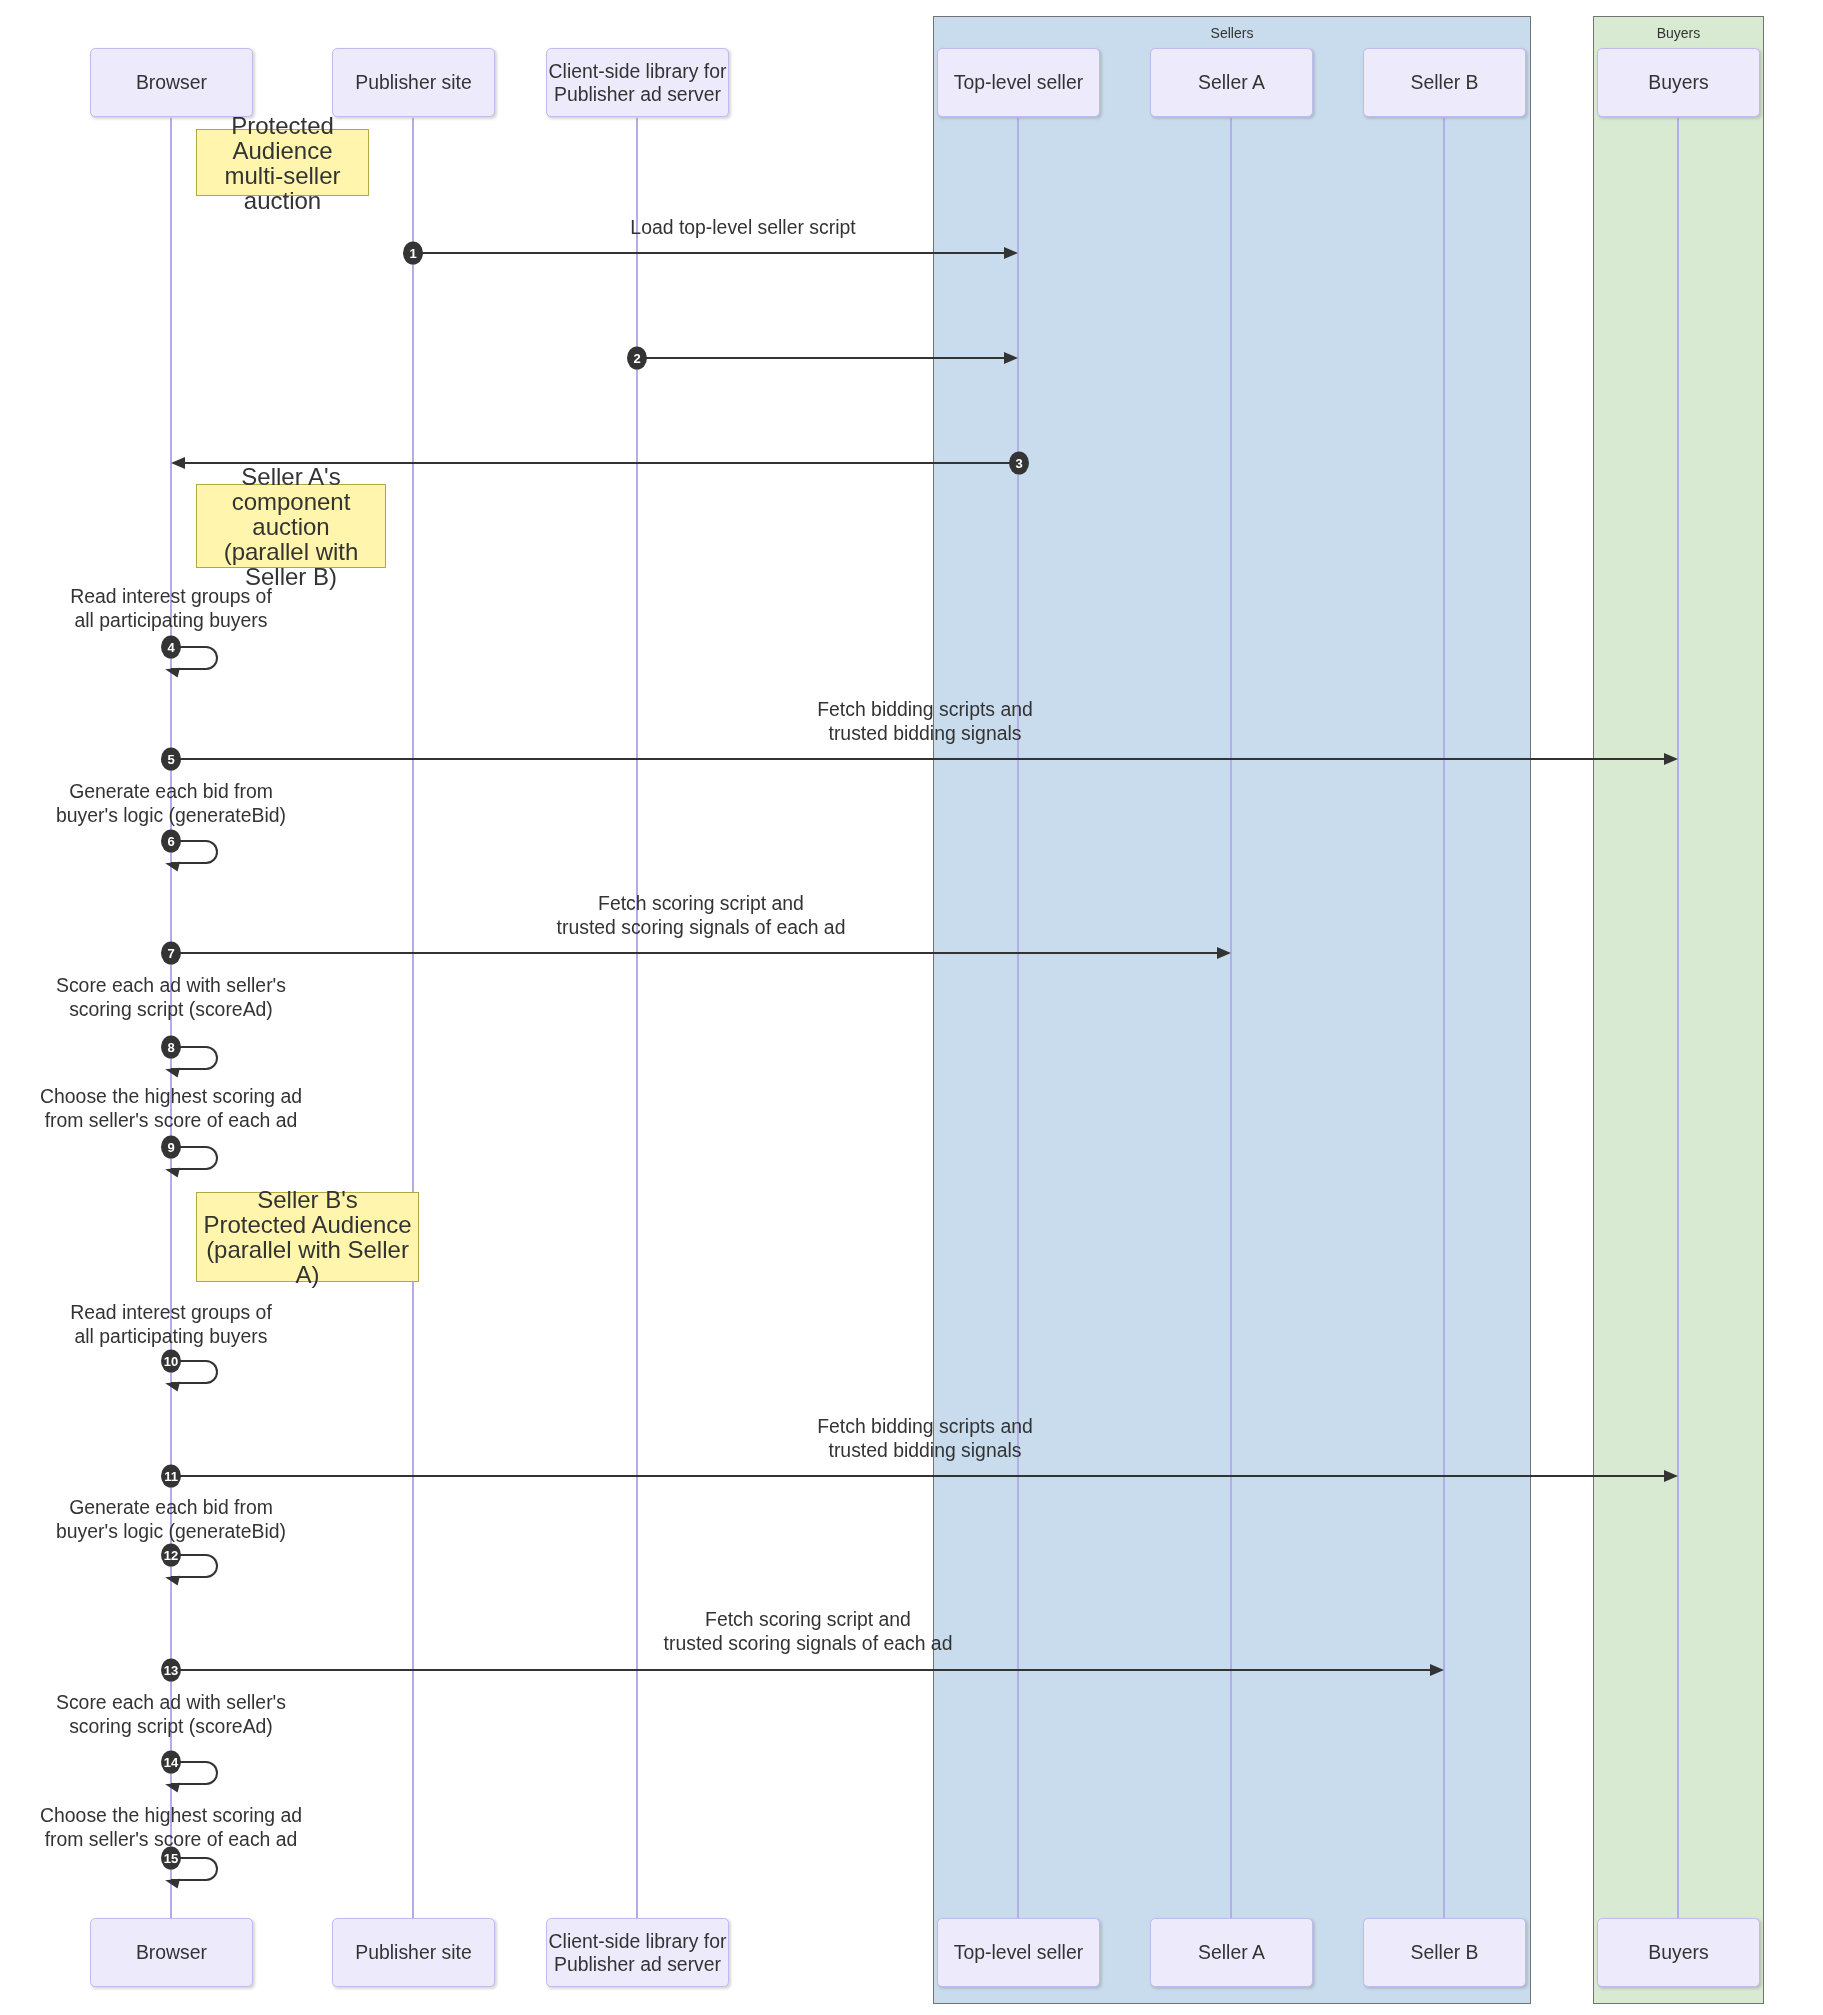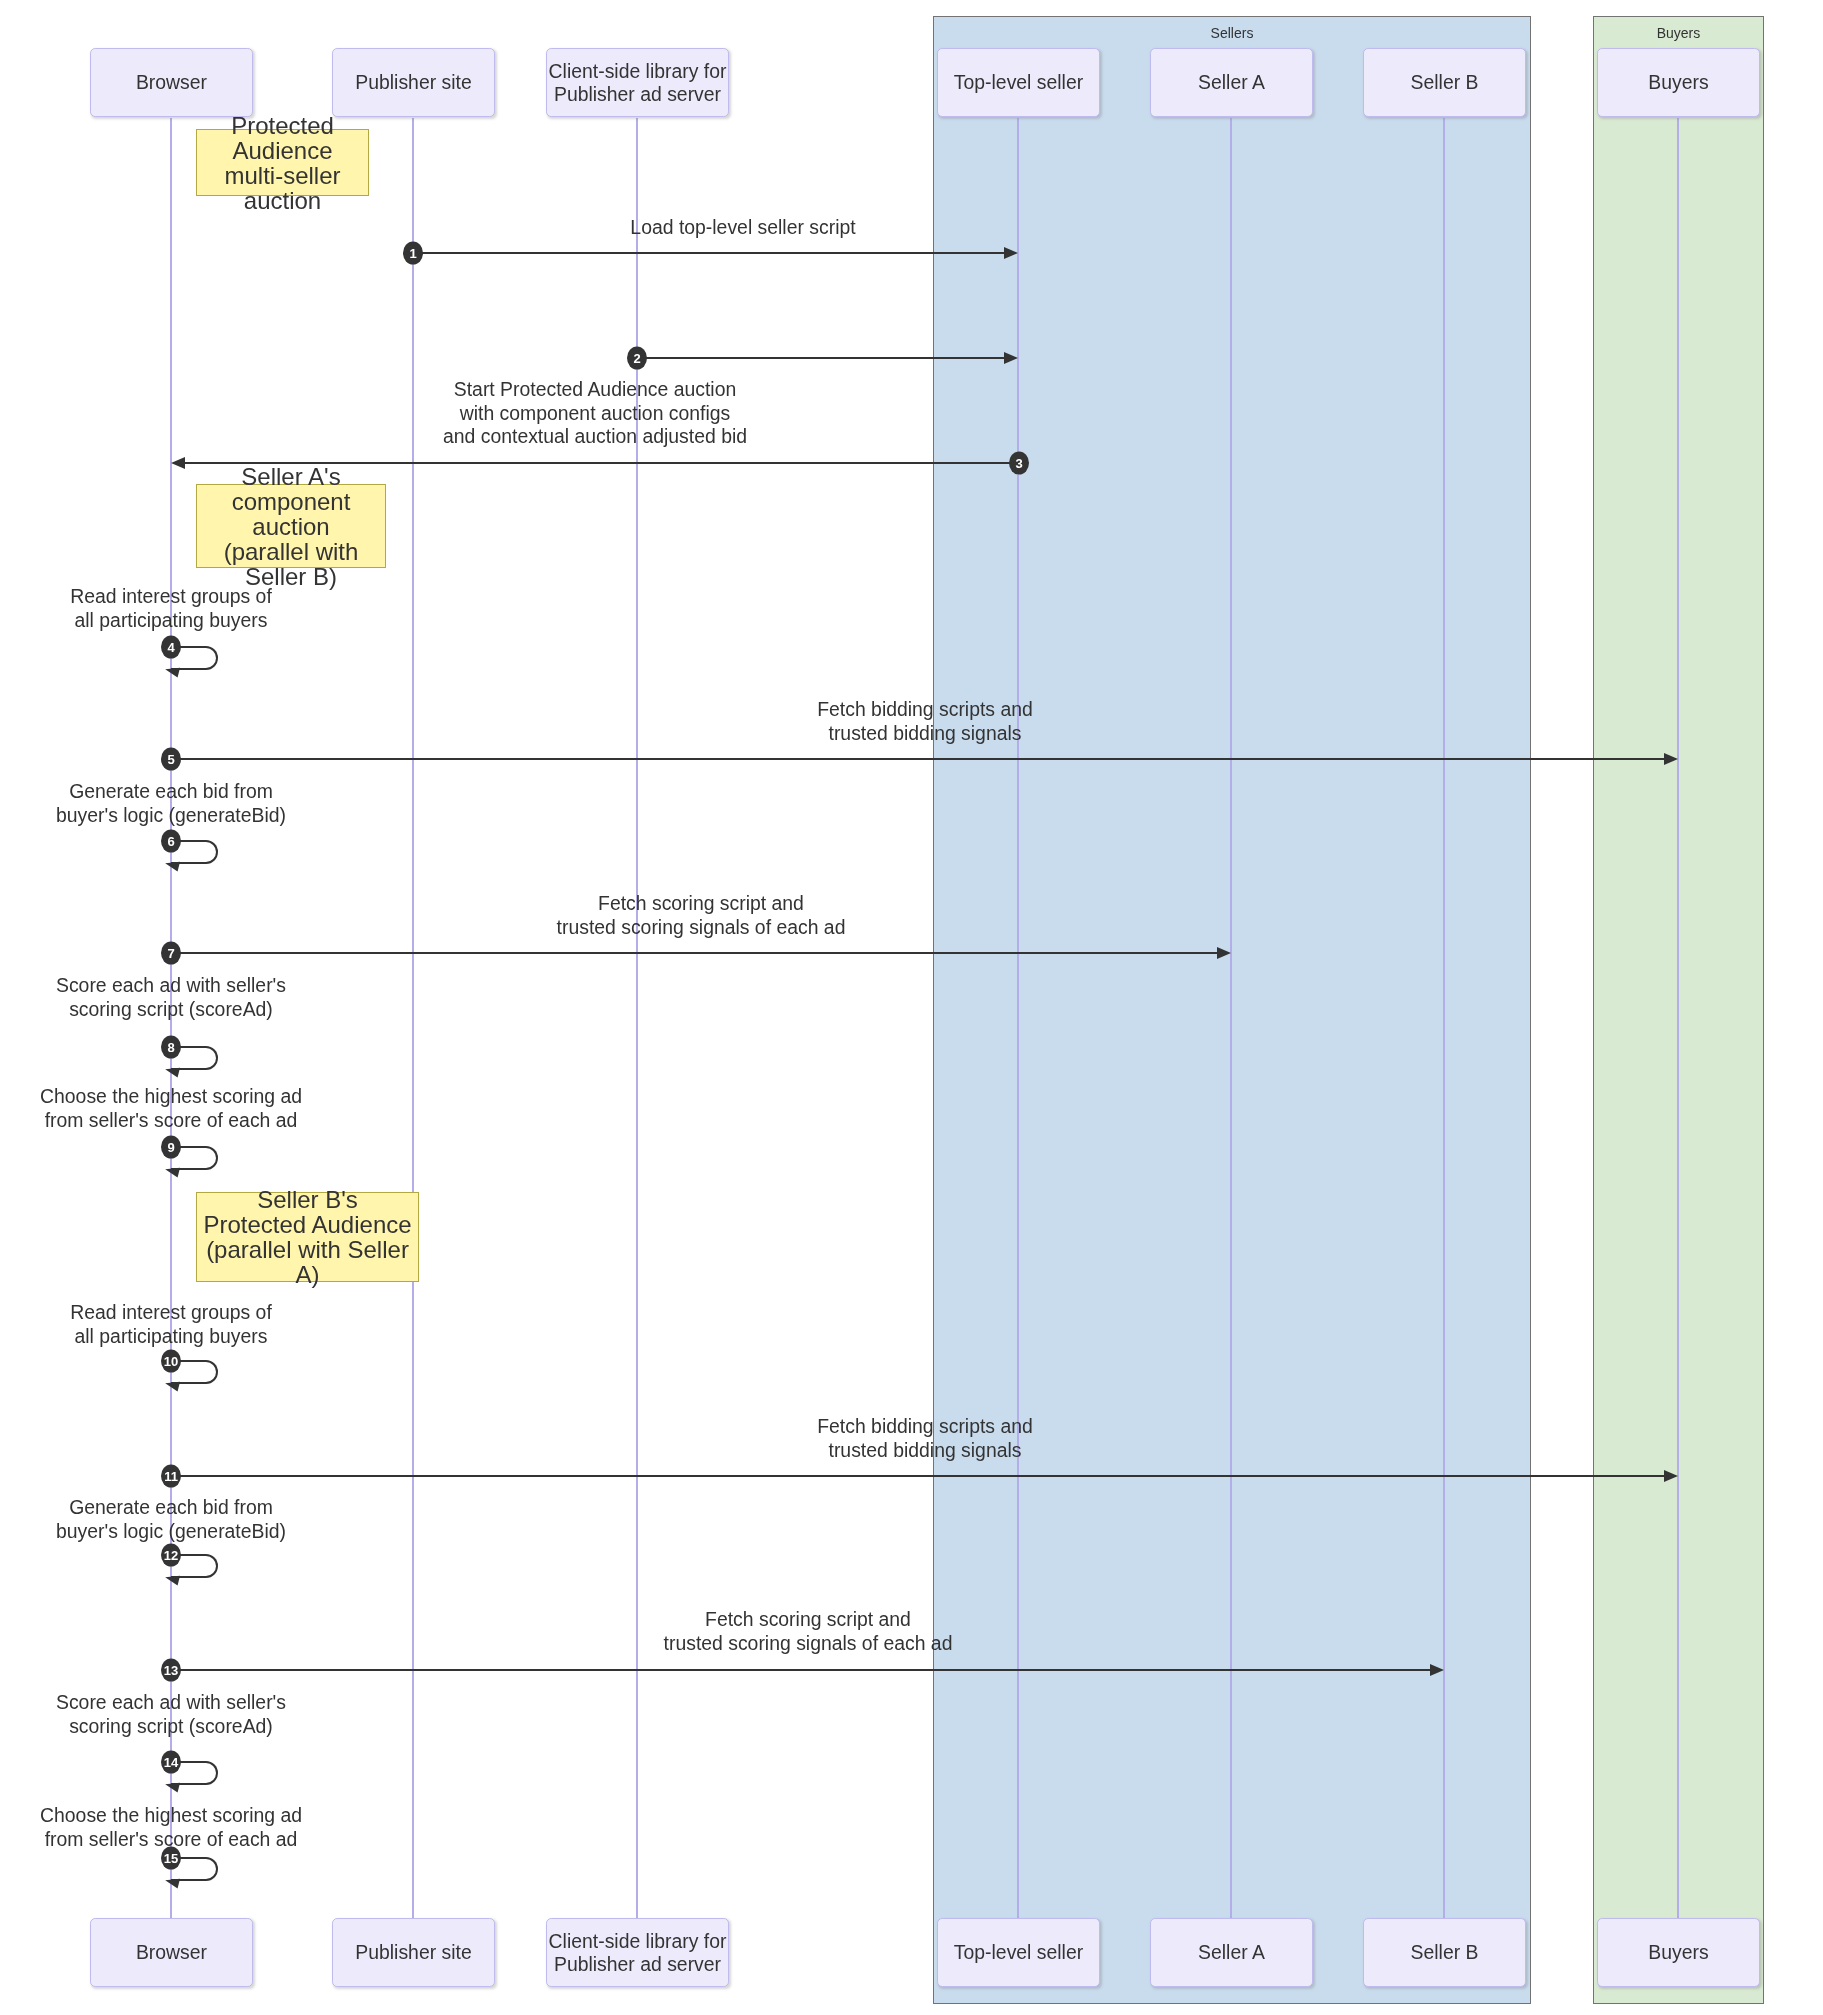--- a/index.html
+++ b/index.html
@@ -84,23 +84,20 @@
     <i class="head head-r"></i>
   </div>
   <div class="badge" style="left:413px;top:253px;">1</div>
 
   <div class="arrow right" style="left:637px;top:357px;width:381px;">
     <i class="ln"></i>
     <i class="head head-r"></i>
   </div>
   <div class="badge" style="left:637px;top:358px;">2</div>
 
-  <div class="mlabel" style="left:595px;top:378px;">Start Protected Audience auction
-with component auction configs
-and contextual auction adjusted bid</div>
   <div class="arrow left" style="left:171px;top:462px;width:847px;">
     <i class="ln"></i>
     <i class="head head-l"></i>
   </div>
   <div class="badge" style="left:1019px;top:463px;">3</div>
 
   <div class="mlabel" style="left:171px;top:585px;">Read interest groups of
 all participating buyers</div>
   <div class="selfloop" style="left:171px;top:646px;">
     <i class="loophead"></i>

